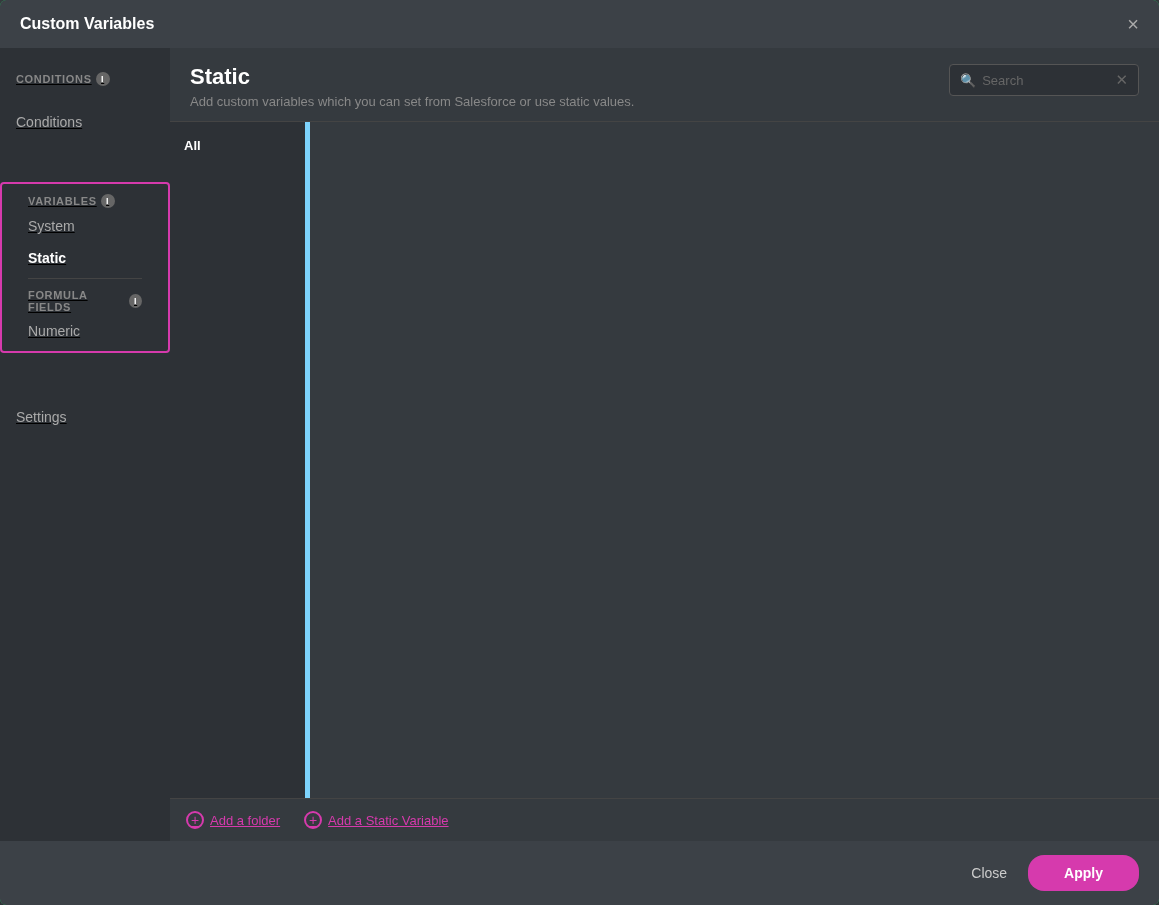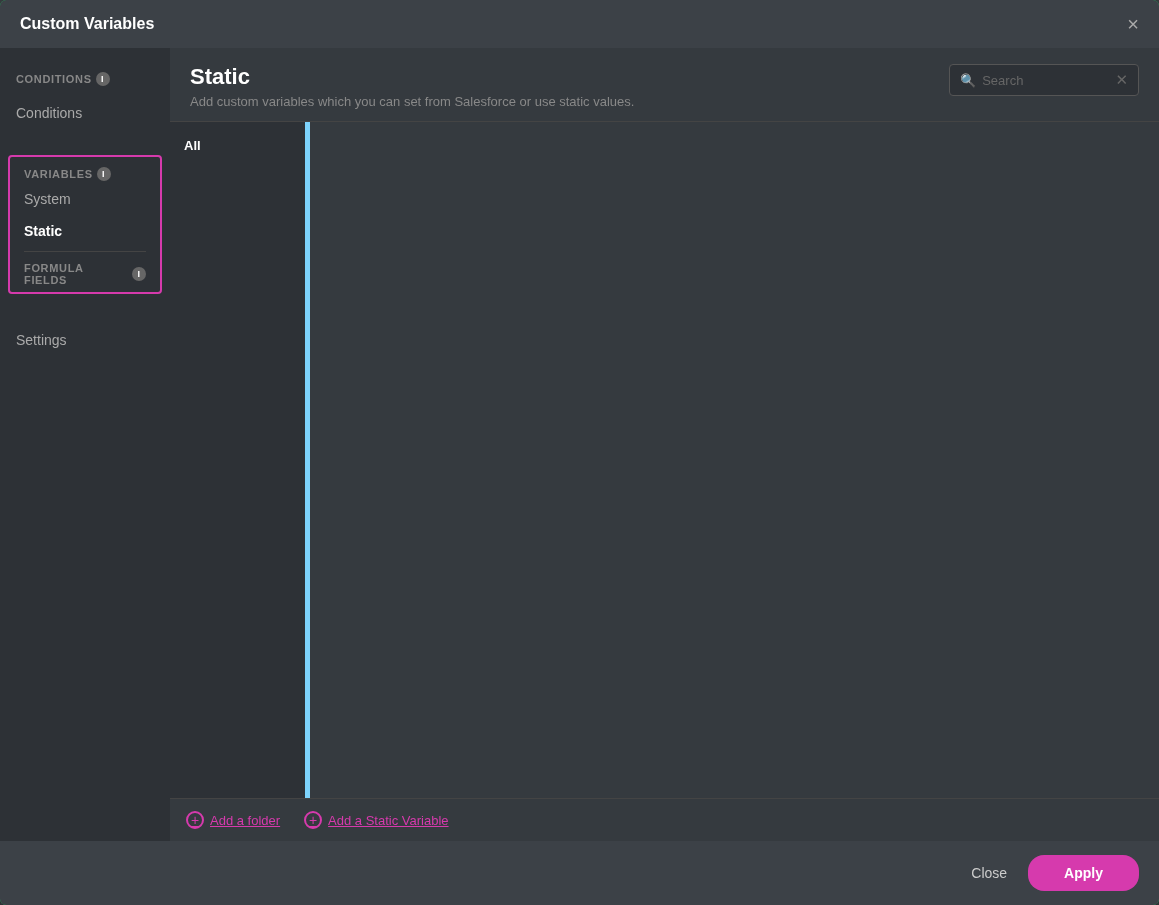--- a/index.html
+++ b/index.html
@@ -50,21 +50,22 @@
       overflow: hidden;
     }
     
     .sidebar {
       width: 170px;
       background: #2d3136;
       padding: 16px 0;
       flex-shrink: 0;
       display: flex;
       flex-direction: column;
-      gap: 7px;
+      gap: 16px;
+      text-decoration: underline;
     }
     .sidebar-section-label {
       color: #888;
       font-size: 11px;
       font-weight: 600;
       letter-spacing: 0.06em;
       text-transform: uppercase;
       padding: 8px 16px 4px;
       display: flex;
       align-items: center;
@@ -98,22 +99,22 @@
     }
     .sidebar-divider {
       height: 1px;
       background: #444;
       margin: 8px 16px;
     }
     
     .variables-box {
       border: 2px solid #d63aad;
       border-radius: 4px;
-      margin: 4px 8px;
-      padding: 4px 4px;
+      margin: 4px 0;
+      padding: 4px 16px;
     }
     .variables-box .sidebar-section-label {
       padding: 6px 10px 2px;
     }
     .variables-box .sidebar-item {
       padding: 8px 10px;
       text-align: center;
     }
     .variables-box .sidebar-divider {
       margin: 4px 10px;
@@ -293,20 +294,23 @@
           <span>System</span>
         </div>
         <div class="sidebar-item active">
           <span>Static</span>
         </div>
         <div class="sidebar-divider"></div>
         <div class="sidebar-section-label">
           <span>FORMULA FIELDS</span>
           <span class="info-icon">i</span>
         </div>
+        <div class="sidebar-item">
+          <span>Numeric</span>
+        </div>
       </div>
 
       <div style="height:12px;"></div>
 
       <div class="sidebar-item">
         <span>Settings</span>
       </div>
     </div>
 
     <div class="main-content">

